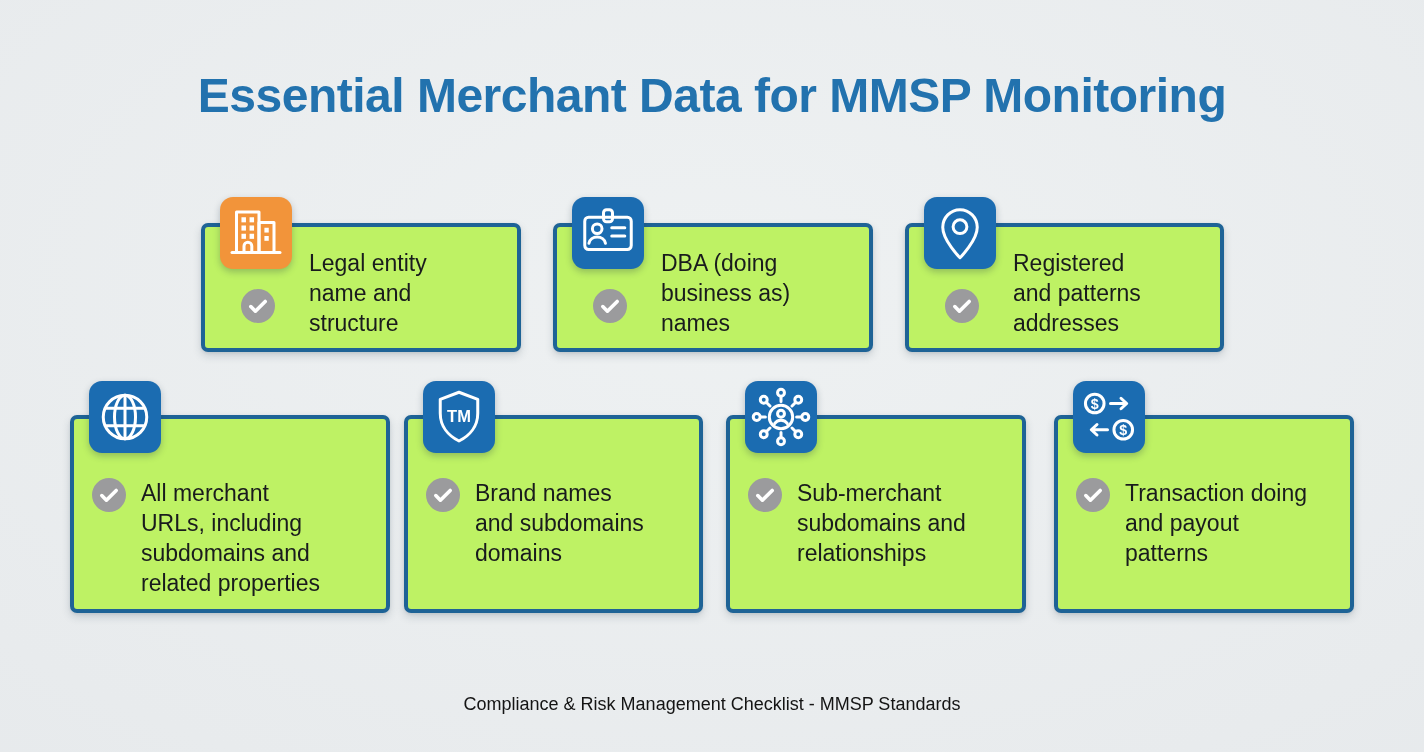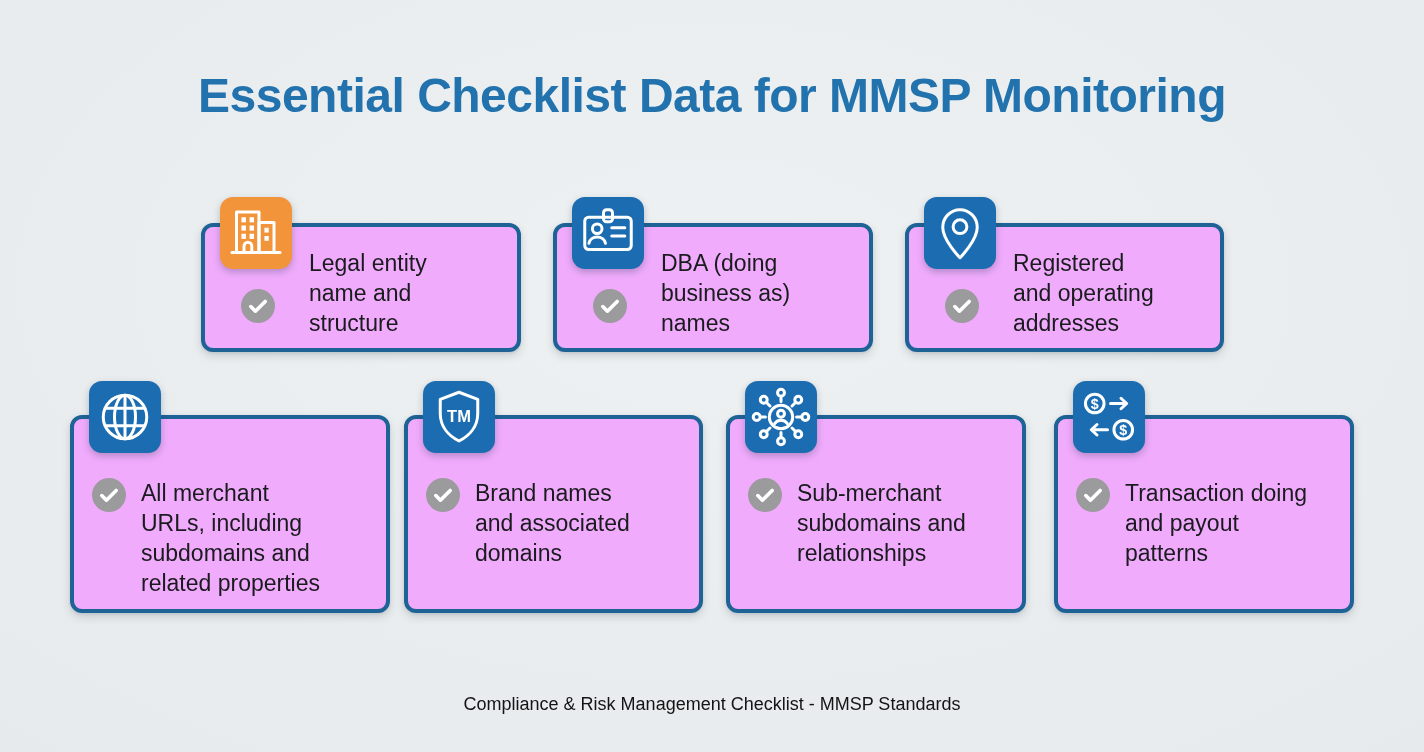--- a/index.html
+++ b/index.html
@@ -7,21 +7,21 @@
     width:1424px;height:752px;overflow:hidden;position:relative;
     font-family:"Liberation Sans",sans-serif;
     background:radial-gradient(120% 130% at 50% 38%, #eef1f2 0%, #e8ebed 55%, #e2e6e9 100%);
   }
   .title{
     position:absolute;top:70px;left:0;width:100%;
     text-align:center;font-size:48px;line-height:52px;font-weight:700;
     color:#2272ae;letter-spacing:-0.5px;
   }
   .card{
-    position:absolute;background:#f0abfc;border:4px solid #1e6396;border-radius:12px;
+    position:absolute;background:#bef264;border:4px solid #1e6396;border-radius:7px;
     box-shadow:0 4px 9px rgba(45,65,85,0.18),0 1px 3px rgba(45,65,85,0.10);
   }
   .icon-badge{
     position:absolute;width:72px;height:72px;border-radius:13px;
     background:#1b6cb1;box-shadow:0 3px 7px rgba(30,50,70,0.28);
     display:flex;align-items:center;justify-content:center;
   }
   .icon-badge.orange{background:#f2943a;}
   .icon-badge svg{width:72px;height:72px;display:block;}
   .row1 .icon-badge{left:15px;top:-30px;}
@@ -47,21 +47,21 @@
   #card-3{left:70px; top:415px;width:292px;height:190px;padding-left:20px;}
   #card-4{left:398px;top:415px;width:291px;height:190px;margin-left:6px;}
   #card-5{left:726px;top:415px;width:292px;height:190px;}
   #card-6{left:1054px;top:415px;width:292px;height:190px;}
   .g{stroke:#fff;fill:none;stroke-width:2;stroke-linecap:round;stroke-linejoin:round;}
   .gf{fill:#fff;stroke:none;}
 </style>
 </head>
 <body>
 
-<div class="title">Essential Checklist Data for MMSP Monitoring</div>
+<div class="title">Essential Merchant Data for MMSP Monitoring</div>
 
 <div class="card row1" id="card-0">
   <div class="icon-badge orange">
     <svg viewBox="0 0 48 48">
       <path class="g" d="M11 37V10h15v27"></path>
       <rect class="gf" x="14.3" y="13.5" width="3" height="3.4"></rect>
         <rect class="gf" x="19.7" y="13.5" width="3" height="3.4"></rect>
       <rect class="gf" x="14.3" y="19" width="3" height="3.4"></rect>
         <rect class="gf" x="19.7" y="19" width="3" height="3.4"></rect>
       <rect class="gf" x="14.3" y="24.5" width="3" height="3.4"></rect>
@@ -112,21 +112,21 @@
       <circle class="g" cx="24" cy="19.8" r="4.6"></circle>
     </svg>
   </div>
   <div class="check">
     <svg viewBox="0 0 34 34">
         <circle cx="17" cy="17" r="17" fill="#9b9b9d"></circle>
         <path d="M9.8 17.6l4.6 4.6 9.8-9.8" stroke="#fff" stroke-width="3.6" fill="none" stroke-linecap="round" stroke-linejoin="round"></path>
       </svg>
   </div>
   <div class="card-text">Registered
-and operating
+and patterns
 addresses</div>
 </div>
 
 <div class="card row2" id="card-3">
   <div class="icon-badge">
     <svg viewBox="0 0 48 48">
       <circle class="g" cx="24" cy="24" r="14.5"></circle>
       <ellipse class="g" cx="24" cy="24" rx="7" ry="14.5"></ellipse>
       <path class="g" d="M24 9.5v29M11 18.2h26M11 29.8h26"></path>
     </svg>
@@ -150,21 +150,21 @@
       <text x="24" y="27.5" font-size="11" font-weight="bold" fill="#fff" text-anchor="middle" font-family="Liberation Sans, sans-serif">TM</text>
     </svg>
   </div>
   <div class="check">
     <svg viewBox="0 0 34 34">
         <circle cx="17" cy="17" r="17" fill="#9b9b9d"></circle>
         <path d="M9.8 17.6l4.6 4.6 9.8-9.8" stroke="#fff" stroke-width="3.6" fill="none" stroke-linecap="round" stroke-linejoin="round"></path>
       </svg>
   </div>
   <div class="card-text">Brand names
-and associated
+and subdomains
 domains</div>
 </div>
 
 <div class="card row2" id="card-5">
   <div class="icon-badge">
     <svg viewBox="0 0 48 48">
       <circle class="g" cx="24" cy="24" r="7.8"></circle>
       <circle class="g" cx="24" cy="21.8" r="2.3" stroke-width="1.8"></circle>
       <path class="g" d="M19.8 28.4a4.7 4.2 0 0 1 8.4 0" stroke-width="1.8"></path>
       <path class="g" d="M34.4 24h2.8M24 34.4v2.8M13.6 24h-2.8M24 13.6v-2.8M31.35 31.35l2 2M16.65 31.35l-2 2M16.65 16.65l-2-2M31.35 16.65l2-2"></path>

